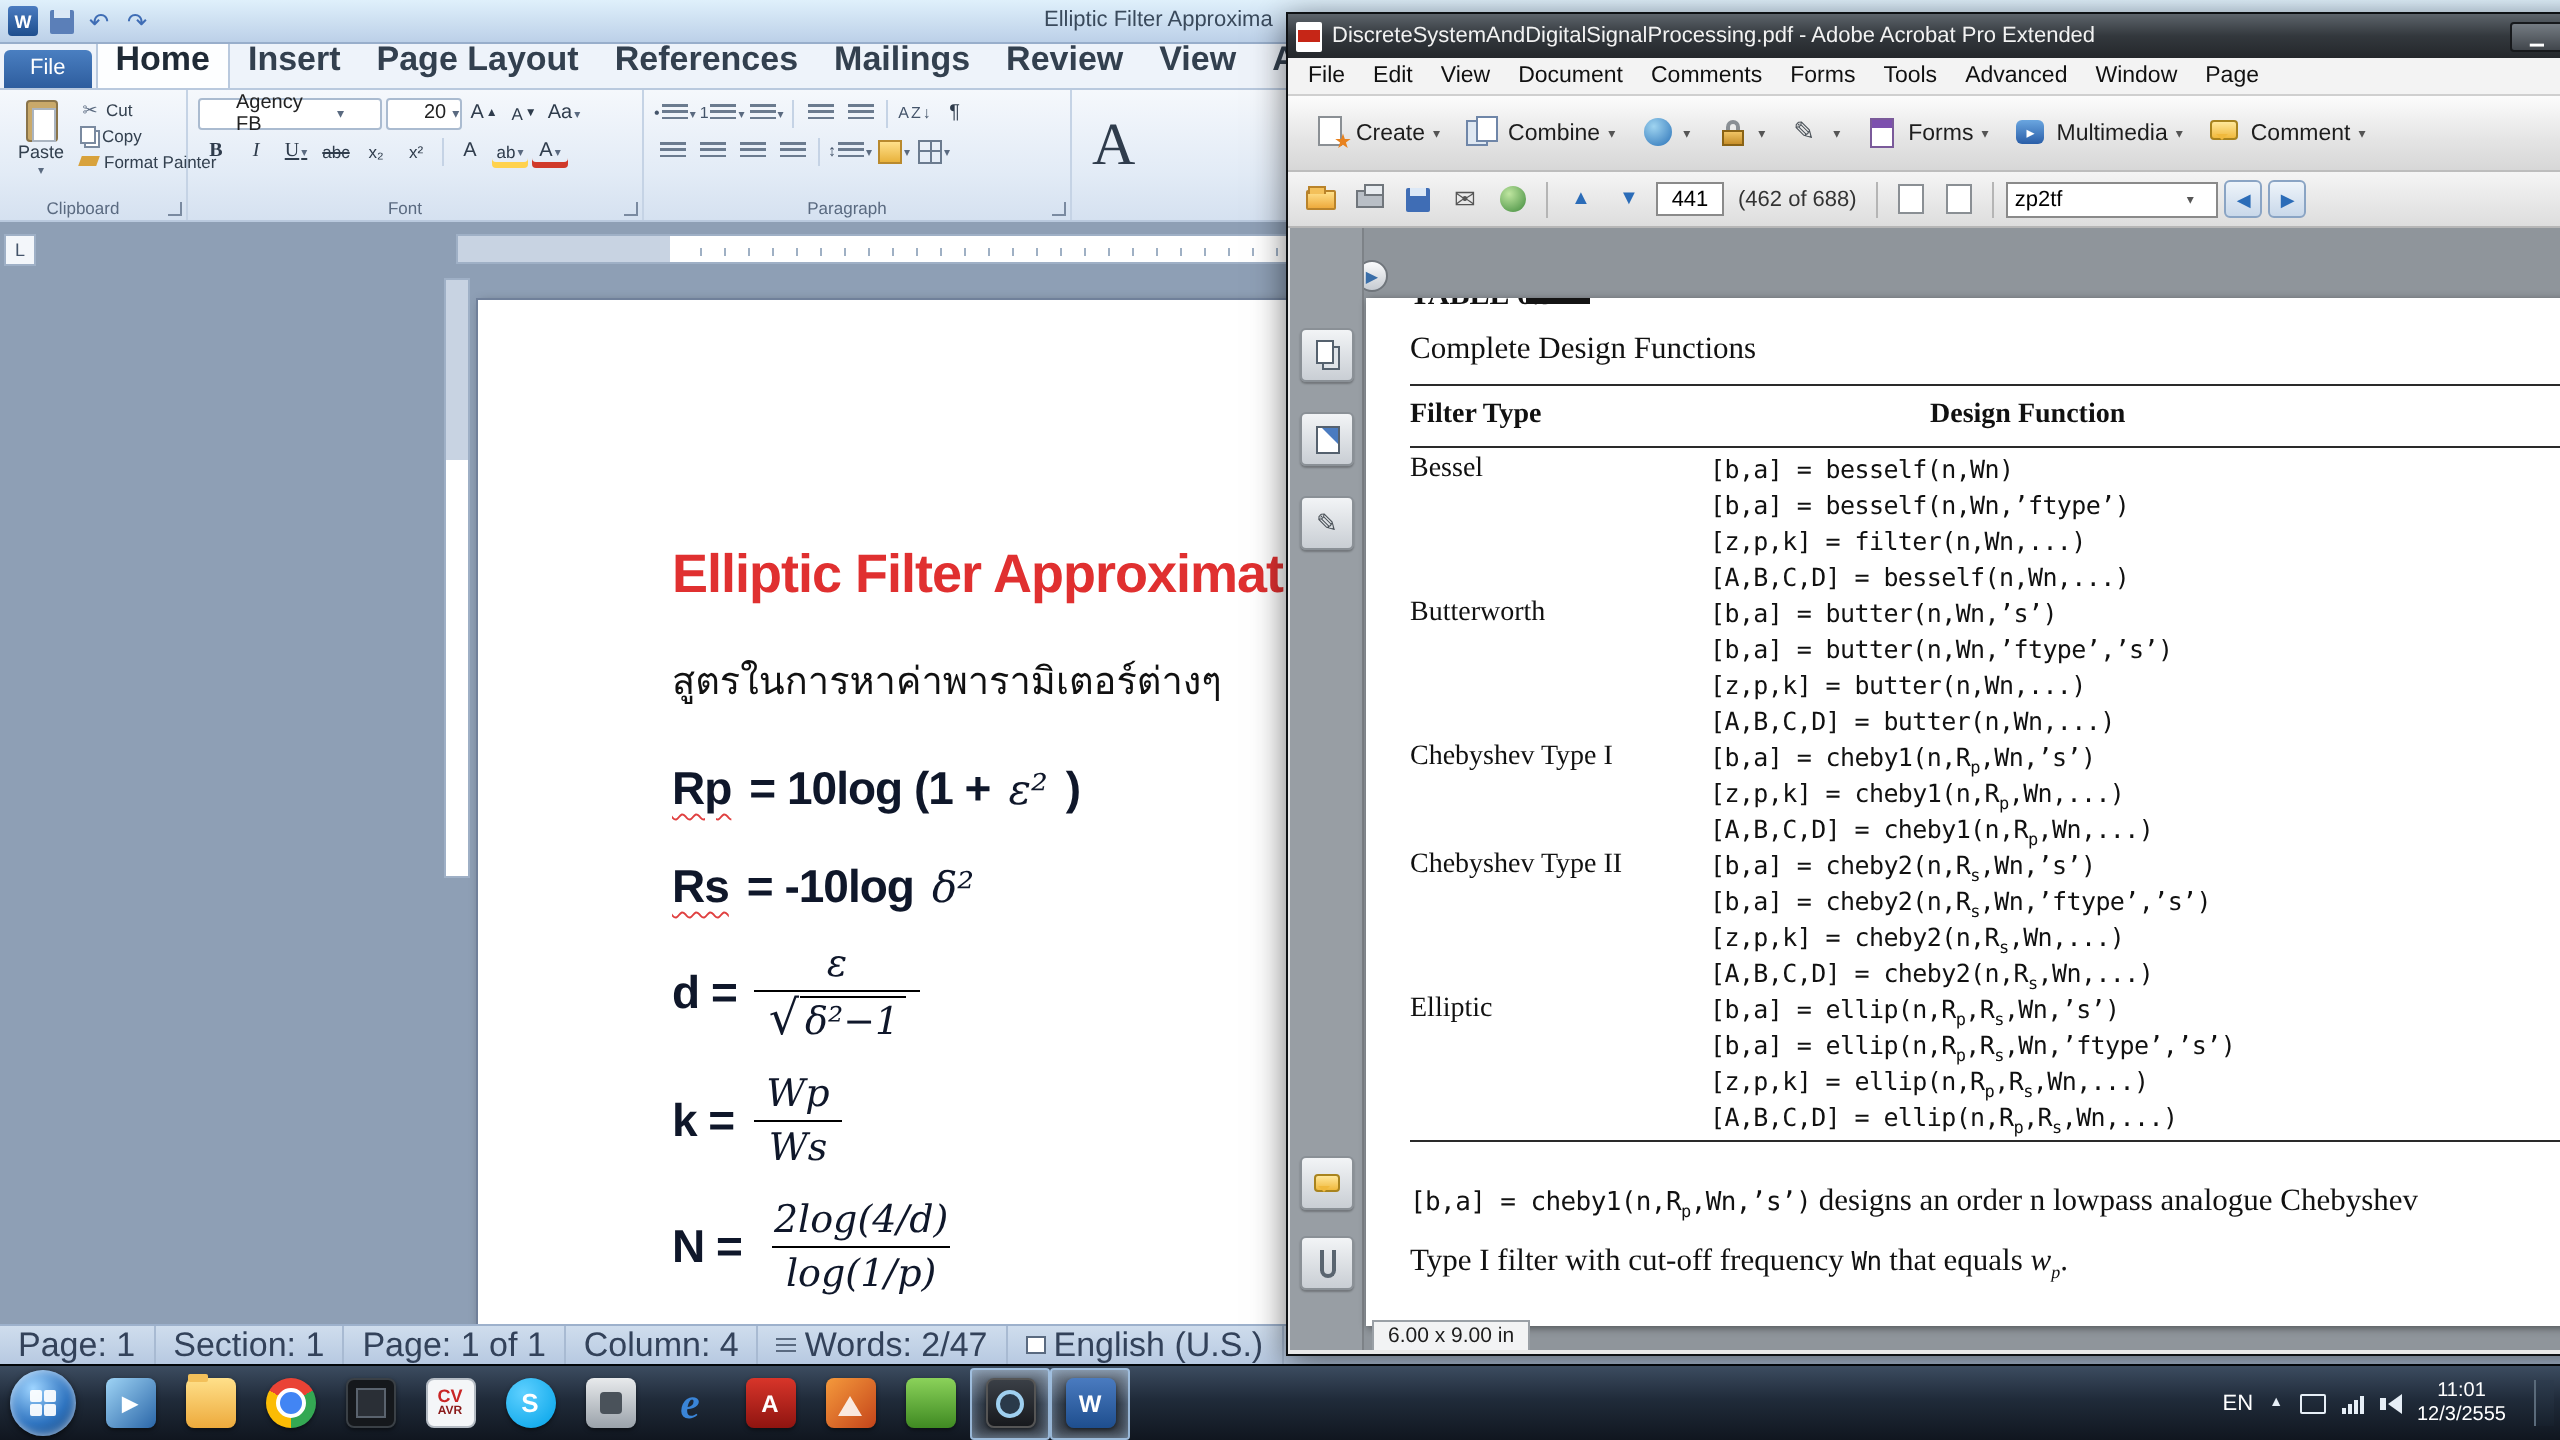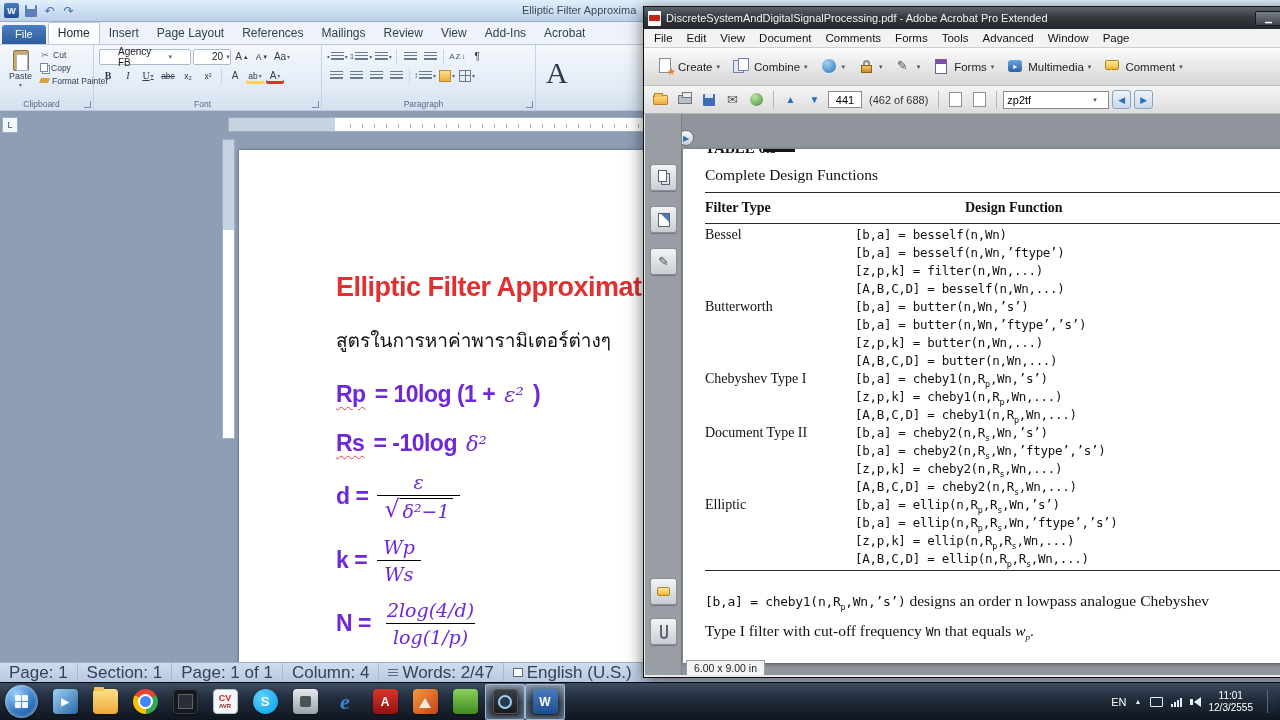--- a/index.html
+++ b/index.html
@@ -10,21 +10,21 @@
   .word-win { position:absolute; left:0; right:0; top:0; bottom:38px; background:#8e9fb5; z-index:1; }
   .w-titlebar { height:22px; background:linear-gradient(#dff0fb,#bcd0e8); border-bottom:1px solid #98aecb; position:relative; display:flex; align-items:center; padding-left:4px; gap:4px; }
   .qat-ic { width:15px; height:15px; display:flex; align-items:center; justify-content:center; font-size:10px; }
   .w-appic { background:linear-gradient(#4a7bc0,#1e4e8e); color:#fff; font-weight:bold; border-radius:2px; font-size:9px; }
   .w-save { width:12px; height:12px; background:#5b7fb8; border-radius:1px; position:relative; }
   .w-save::after { content:""; position:absolute; left:2px; top:0; width:8px; height:4px; background:#dce8f6; }
   .qat-glyph { color:#3f6db5; font-size:12px; line-height:1; }
   .w-title-text { position:absolute; left:522px; top:4px; font-size:11px; color:#3a4a5c; white-space:nowrap; }
   .w-tabs { height:23px; background:#eef3fa; border-bottom:1px solid #b9c9de; display:flex; align-items:flex-end; padding-left:2px; }
   .w-filetab { background:linear-gradient(#4a7fc1,#2e5d9e); color:#fff; padding:3px 13px 4px; margin:0 2px 0 0; border-radius:3px 3px 0 0; font-size:11px; }
-  .w-tab { padding:3px 9px 4px; font-size:12px; color:#33404f; }
+  .w-tab { padding:3px 9px 4px; font-size:17px; color:#33404f;font-weight:bold; }
   .w-tab.active { background:#fdfeff; border:1px solid #b9c9de; border-bottom:none; border-radius:2px 2px 0 0; color:#1f2a36; }
   .w-ribbon { height:66px; background:linear-gradient(#f5f8fc,#e2ebf6 65%,#d5e1f0); border-bottom:1px solid #b9c9de; display:flex; }
   .rgroup { position:relative; border-right:1px solid #c5d3e5; padding:3px 5px 13px; }
   .rgroup-label { position:absolute; bottom:1px; left:0; right:10px; text-align:center; font-size:8.5px; color:#5a6a80; }
   .launcher { position:absolute; right:2px; bottom:2px; width:7px; height:7px; border-right:1px solid #7a8aa0; border-bottom:1px solid #7a8aa0; }
   .g-clip { width:94px; display:flex; gap:4px; }
   .paste-big { display:flex; flex-direction:column; align-items:center; font-size:9px; color:#33404f; padding:1px 3px; border:1px solid transparent; border-radius:2px; }
   .clipboard-ic { width:16px; height:21px; background:#c9a96a; border:1px solid #8a744a; border-radius:2px; position:relative; }
   .clipboard-ic::after { content:""; position:absolute; left:2px; top:3px; width:10px; height:15px; background:#fff; border:1px solid #aab4c0; }
   .mini-row { display:flex; align-items:center; gap:3px; font-size:8.5px; color:#33404f; height:13px; white-space:nowrap; }
@@ -55,21 +55,21 @@
   .styles-a { font-size:30px; color:#2f3c4c; font-family:"Liberation Serif",serif; }
 
   .w-doc { position:absolute; top:111px; bottom:20px; left:0; right:0; background:#8e9fb5; overflow:hidden; }
   .tab-sel { position:absolute; left:2px; top:6px; width:16px; height:16px; background:#f3f6fa; border:1px solid #9fb0c6; font-size:9px; color:#44546a; display:flex; align-items:center; justify-content:center; }
   .h-ruler { position:absolute; left:228px; right:0; top:6px; height:15px; background:linear-gradient(to right,#c8d3e2 0 106px,#fff 106px); border:1px solid #9fb0c6; }
   .h-ruler .ticks { position:absolute; left:110px; right:8px; bottom:3px; height:4px; background:repeating-linear-gradient(to right,transparent 0 11px,#9fb0c4 11px 12px); }
   .v-ruler { position:absolute; left:222px; top:28px; width:13px; height:300px; background:linear-gradient(#c8d3e2 0 90px,#fff 90px); border:1px solid #9fb0c6; }
   .page { position:absolute; left:238px; top:38px; width:612px; height:720px; background:#fff; border:1px solid #70809a; box-shadow:2px 2px 5px rgba(0,0,0,.35); padding:122px 0 0 97px; }
   .doc-title { color:#e03030; font-weight:bold; font-size:27px; letter-spacing:-0.5px; white-space:nowrap; }
   .doc-thai { font-size:19px; color:#111; margin-top:22px; font-family:"DejaVu Sans",sans-serif; }
-  .formula { display:flex; align-items:center; gap:9px; font-size:23px; color:#6d28d9; margin-top:26px; font-family:"Liberation Sans",sans-serif; }
+  .formula { display:flex; align-items:center; gap:9px; font-size:23px; color:#0f172a; margin-top:26px; font-family:"Liberation Sans",sans-serif; }
   .cond { letter-spacing:-0.5px; font-weight:600; }
   .wavy { text-decoration:#e04040 wavy underline; text-decoration-thickness:1px; text-underline-offset:4px; }
   .mathv { font-family:"DejaVu Serif",serif; font-style:italic; font-size:21px; }
   .frac { display:inline-flex; flex-direction:column; align-items:center; font-size:19px; font-family:"DejaVu Serif",serif; }
   .frac .num { padding:0 7px 2px; font-style:italic; }
   .frac .den { border-top:1.6px solid #000; padding:2px 7px 0; font-style:italic; }
   .sqrt { display:inline-flex; align-items:flex-start; }
   .sqrt .radsign { font-size:1.25em; line-height:.95; font-style:normal; }
   .sqrt .rad { border-top:1.6px solid #000; padding:1px 3px 0; }
   .f-frac { margin-top:14px; }
@@ -618,21 +618,21 @@
           </div>
           <div class="pdf-row">
             <div class="pdf-type">Chebyshev Type I</div>
             <div class="pdf-codecol">
               <div class="code-line">[b,a] = cheby1(n,R<sub>p</sub>,Wn,’s’)</div>
               <div class="code-line">[z,p,k] = cheby1(n,R<sub>p</sub>,Wn,...)</div>
               <div class="code-line">[A,B,C,D] = cheby1(n,R<sub>p</sub>,Wn,...)</div>
             </div>
           </div>
           <div class="pdf-row">
-            <div class="pdf-type">Document Type II</div>
+            <div class="pdf-type">Chebyshev Type II</div>
             <div class="pdf-codecol">
               <div class="code-line">[b,a] = cheby2(n,R<sub>s</sub>,Wn,’s’)</div>
               <div class="code-line">[b,a] = cheby2(n,R<sub>s</sub>,Wn,’ftype’,’s’)</div>
               <div class="code-line">[z,p,k] = cheby2(n,R<sub>s</sub>,Wn,...)</div>
               <div class="code-line">[A,B,C,D] = cheby2(n,R<sub>s</sub>,Wn,...)</div>
             </div>
           </div>
           <div class="pdf-row">
             <div class="pdf-type">Elliptic</div>
             <div class="pdf-codecol">

